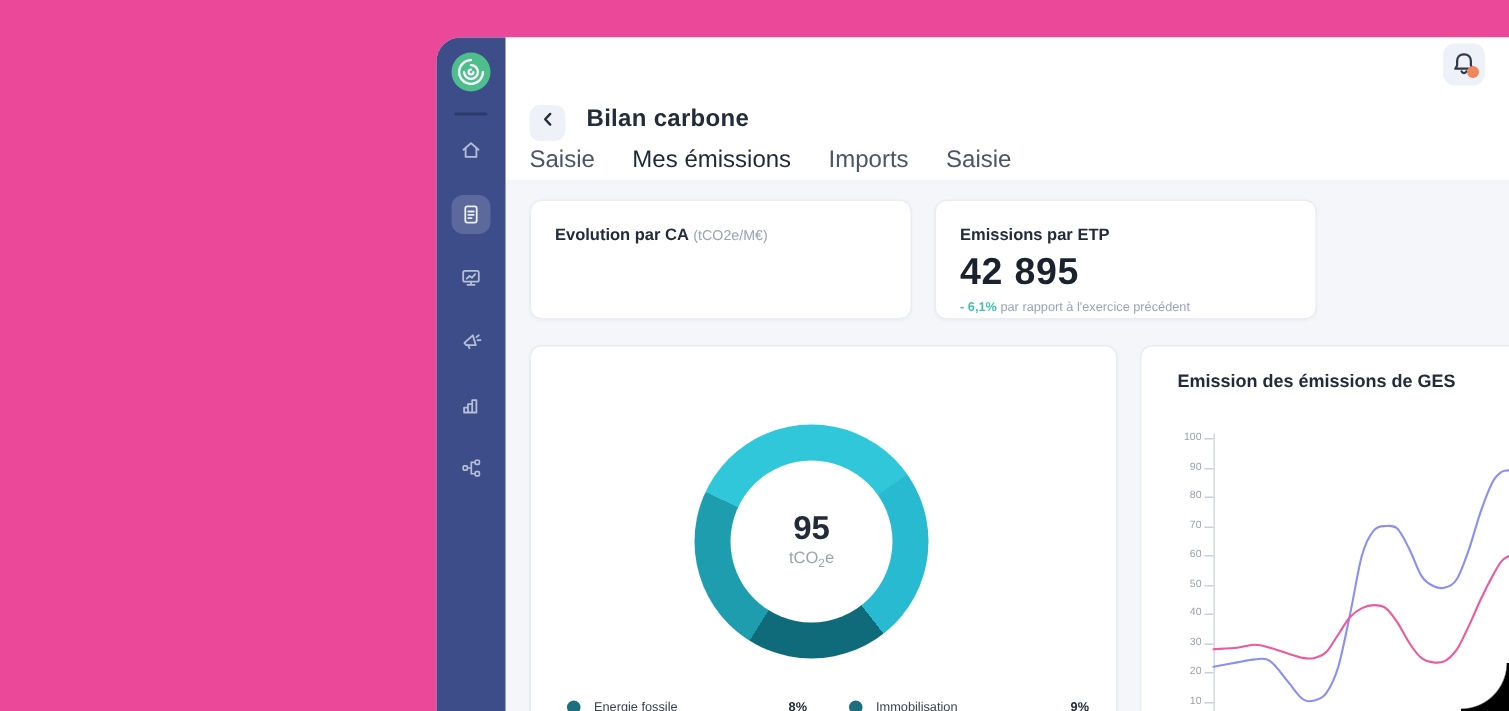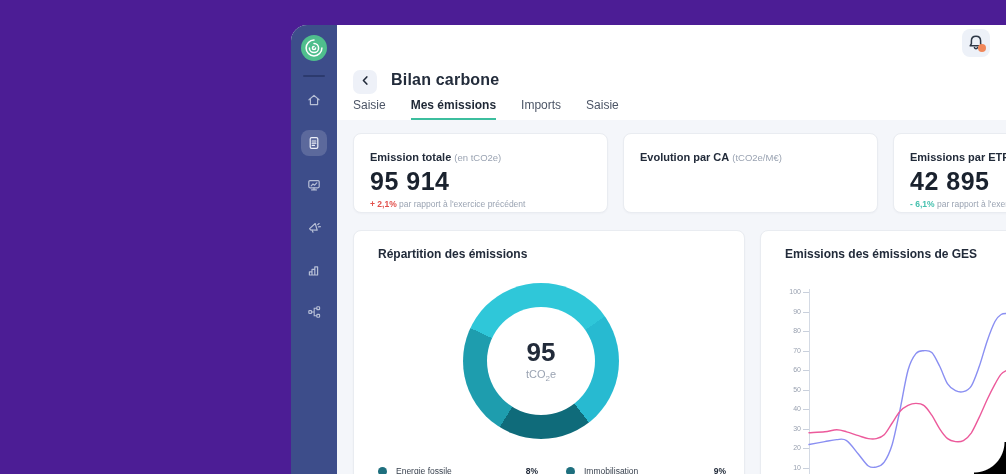--- a/index.html
+++ b/index.html
@@ -1,16 +1,16 @@
 <!DOCTYPE html>
 <html style="--accent: #3CBE9E; --sidebar-bg: #3D4D8A;"><head>
 <meta charset="utf-8">
 <style>
   html,body{margin:0;padding:0}
-  #screen{position:relative;width:1006px;height:474px;overflow:hidden;background:#4c1d95;
+  #screen{position:relative;width:1006px;height:474px;overflow:hidden;background:#ec4899;
     font-family:"Liberation Sans",sans-serif;-webkit-font-smoothing:antialiased}
   
   .window{position:absolute;left:291px;top:25px;width:900px;height:560px;background:#fff;
     border-top-left-radius:16px}
   
   .sidebar{position:absolute;left:0;top:0;width:46px;height:100%;background:var(--sidebar-bg,#3D4D8A);
     border-top-left-radius:16px;z-index:3}
   .side-logo{position:absolute;left:9px;top:9px;width:28px;height:28px}
   .side-divider{position:absolute;left:12px;top:50px;width:22px;height:2px;background:#2C3A6E;border-radius:1px}
   .side-item{position:absolute;left:10px;width:26px;height:26px;border-radius:8px;display:flex;
@@ -22,40 +22,40 @@
   .bell-btn{position:absolute;left:625px;top:4px;width:28px;height:28px;border-radius:8px;background:#EDF1F8;cursor:pointer}
   .bell-btn svg{width:28px;height:28px;display:block}
   .notif-dot{position:absolute;right:4px;bottom:5px;width:8px;height:8px;border-radius:50%}
   
   .headerzone{position:absolute;left:46px;top:37px;right:0;height:58px;background:#fff}
   .back-btn{position:absolute;left:16px;top:8px;width:24px;height:24px;border-radius:7px;background:#EEF1F8;
     display:flex;align-items:center;justify-content:center;cursor:pointer}
   .back-btn svg{width:15px;height:15px}
   .page-title{position:absolute;left:54px;top:9px;font-size:16px;font-weight:700;color:#232C3B;letter-spacing:.2px}
   .tabs{position:absolute;left:16px;top:36px;display:flex;gap:25px}
-  .tab{font-size:12px;color:#4C5566;padding-bottom:6px;cursor:pointer}
-  .tab.active{color:#1F2836;font-weight:700;border-bottom:2px solid var(--accent,#3CBE9E)}
+  .tab{font-size:16px;color:#4C5566;padding-bottom:6px;cursor:pointer}
+  .tab.active{color:#1F2836;font-weight:400;border-bottom:2px solid var(--accent,#3CBE9E)}
   
   .content{position:absolute;left:46px;top:95px;right:0;height:500px;background:#F4F6FA}
   .cards{position:absolute;left:16px;top:13px;display:flex;gap:15px}
   .card{background:#fff;border:1px solid #E9ECF1;border-radius:8px;box-shadow:0 1px 2px rgba(23,43,77,.03)}
   .sumcard{width:255px;height:80px;box-sizing:border-box;padding:13px 16px}
   .sc-title{font-size:11px;font-weight:700;color:#222B3A}
   .sc-unit{font-size:9.5px;color:#9AA3B2;margin-left:3px}
   .sc-value{font-size:25px;font-weight:700;color:#1A222E;margin-top:2px;letter-spacing:.5px}
   .sc-note{font-size:8.5px;color:#9AA3B2;margin-top:3px}
   .sc-delta{font-weight:700}
   
   .chartcard{position:absolute;width:392px;height:340px;box-sizing:border-box}
   .chart-title{position:absolute;left:24px;top:16px;font-size:12px;font-weight:600;color:#222B3A}
   
   .donut{position:absolute;left:109px;top:52px;width:156px;height:156px;border-radius:50%}
   .donut-hole{position:absolute;left:24px;top:24px;width:108px;height:108px;border-radius:50%;background:#fff;
     display:flex;flex-direction:column;align-items:center;justify-content:center}
-  .donut-value{font-size:26px;font-weight:700;color:#222B3A;line-height:1}
+  .donut-value{font-size:22px;font-weight:700;color:#222B3A;line-height:1}
   .donut-unit{font-size:11px;color:#9AA3B2;margin-top:3px}
   .donut-unit sub{font-size:8px}
   .legend{position:absolute;left:24px;top:228px;width:348px;display:grid;grid-template-columns:1fr 1fr;column-gap:28px}
   .legend-item{display:flex;align-items:center;height:24px;border-bottom:1px solid #EEF1F5;font-size:8.5px}
   .legend-dot{width:9px;height:9px;border-radius:50%;margin-right:9px;flex:none}
   .legend-label{flex:1;color:#39424F}
   .legend-value{color:#222B3A;font-weight:700}
   
   .yaxis-line{position:absolute;left:48px;top:58px;bottom:0;width:1px;background:#D4DAE4}
   .ytick{position:absolute;left:0;width:40px;text-align:right;font-size:7px;color:#99A1B0;line-height:10px}
@@ -156,36 +156,30 @@
           <span class="tab">Saisie</span>
           <span class="tab active">Mes émissions</span>
           <span class="tab">Imports</span>
           <span class="tab">Saisie</span>
         </div>
     </div>
 
     <div class="content">
       <div class="cards" id="cards">
           <div class="card sumcard">
-            <div><span class="sc-title">Emission totale</span><span class="sc-unit">(en tCO2e)</span></div>
-            <div class="sc-value">95 914</div>
-            <div class="sc-note"><span class="sc-delta" style="color: rgb(226, 80, 76);">+ 2,1%</span> <span>par rapport à l'exercice précédent</span></div>
-          </div>
-          <div class="card sumcard">
             <div><span class="sc-title">Evolution par CA</span><span class="sc-unit">(tCO2e/M€)</span></div>
           </div>
           <div class="card sumcard">
             <div><span class="sc-title">Emissions par ETP</span></div>
             <div class="sc-value">42 895</div>
             <div class="sc-note"><span class="sc-delta" style="color: rgb(69, 192, 174);">- 6,1%</span> <span>par rapport à l'exercice précédent</span></div>
           </div>
         </div>
 
       <div class="card chartcard" style="left:16px;top:110px">
-        <div class="chart-title">Répartition des émissions</div>
         <div class="donut" id="donut" style="background: conic-gradient(from 295deg, rgb(47, 199, 217) 0deg, rgb(47, 199, 217) 120deg, rgb(39, 186, 209) 120deg, rgb(39, 186, 209) 207deg, rgb(15, 107, 122) 207deg, rgb(15, 107, 122) 277deg, rgb(30, 157, 174) 277deg, rgb(30, 157, 174) 360deg);">
           <div class="donut-hole">
             <div class="donut-value">95</div>
             <div class="donut-unit"><span>tCO</span><sub>2</sub><span>e</span></div>
           </div>
         </div>
         <div class="legend" id="donut-legend">
             <div class="legend-item">
               <span class="legend-dot" style="background: rgb(30, 111, 126);"></span>
               <span class="legend-label">Energie fossile</span>
@@ -193,21 +187,21 @@
             </div>
             <div class="legend-item">
               <span class="legend-dot" style="background: rgb(30, 111, 126);"></span>
               <span class="legend-label">Immobilisation</span>
               <span class="legend-value">9%</span>
             </div>
           </div>
       </div>
 
       <div class="card chartcard" style="left:423px;top:110px">
-        <div class="chart-title">Emissions des émissions de GES</div>
+        <div class="chart-title">Emission des émissions de GES</div>
         <div id="yticks">
             <div class="ytick" style="top: 56px;">100</div>
             <div class="ytick-mark" style="top: 61px;"></div>
             <div class="ytick" style="top: 75.55px;">90</div>
             <div class="ytick-mark" style="top: 80.55px;"></div>
             <div class="ytick" style="top: 95.1px;">80</div>
             <div class="ytick-mark" style="top: 100.1px;"></div>
             <div class="ytick" style="top: 114.65px;">70</div>
             <div class="ytick-mark" style="top: 119.65px;"></div>
             <div class="ytick" style="top: 134.2px;">60</div>

